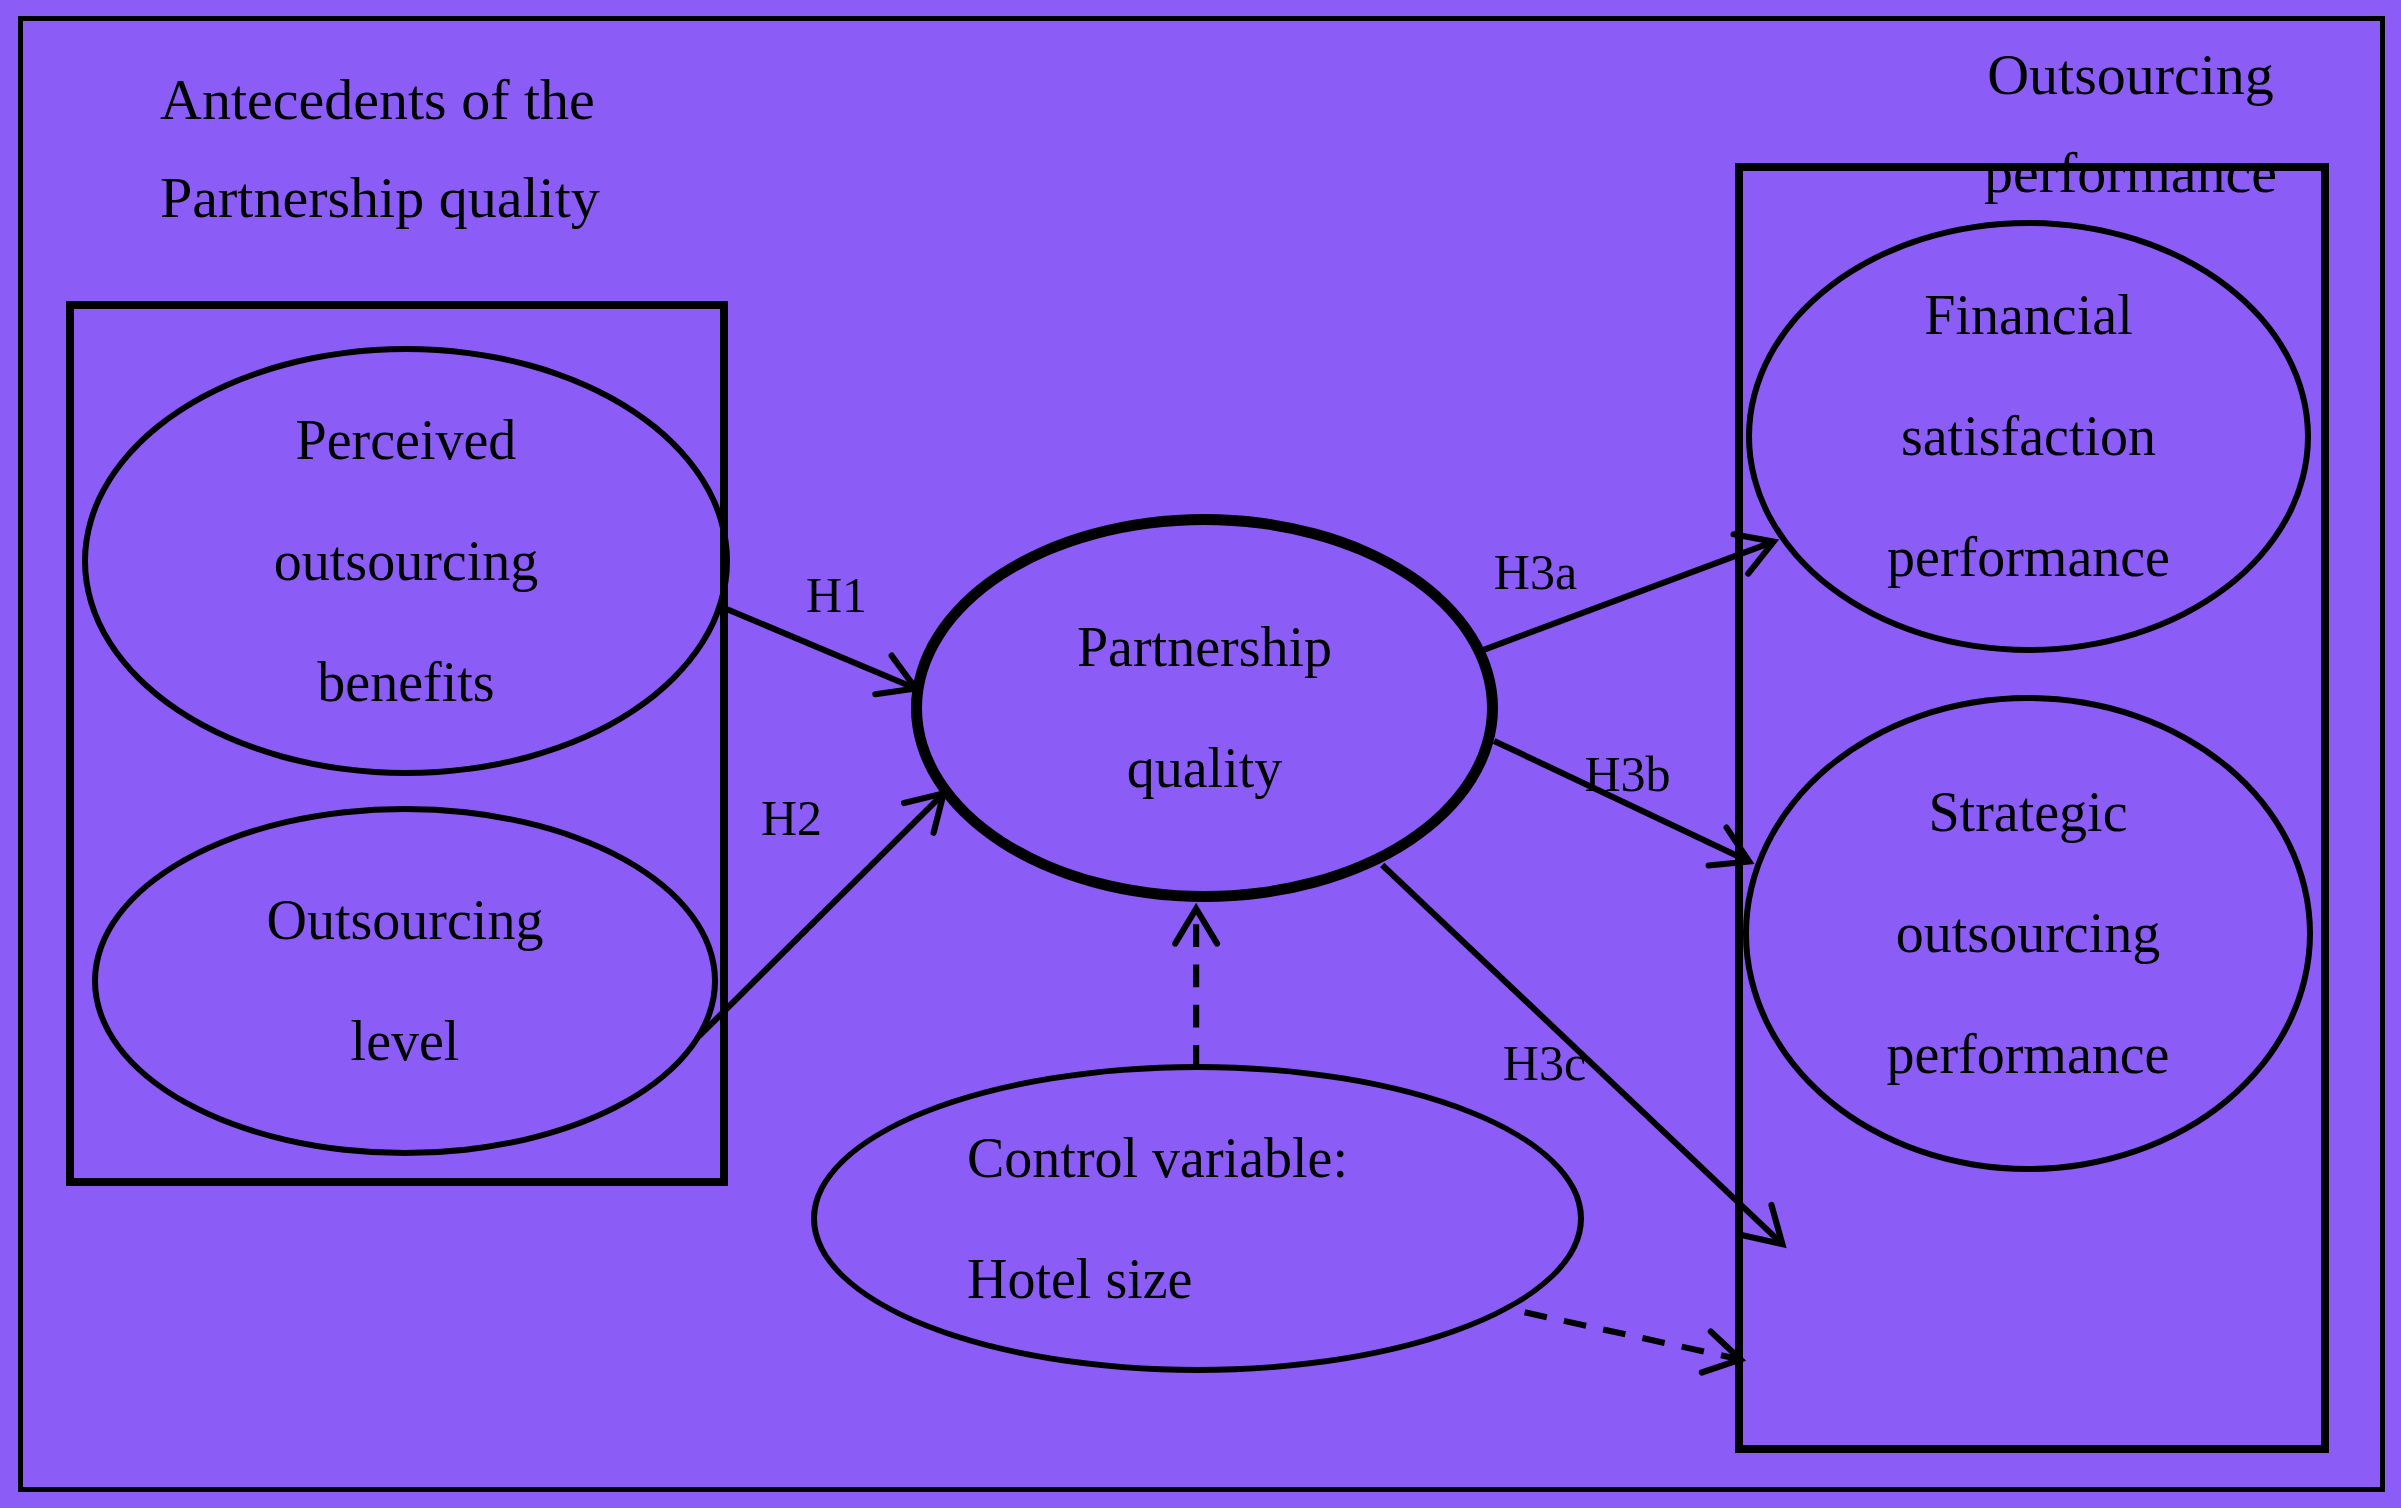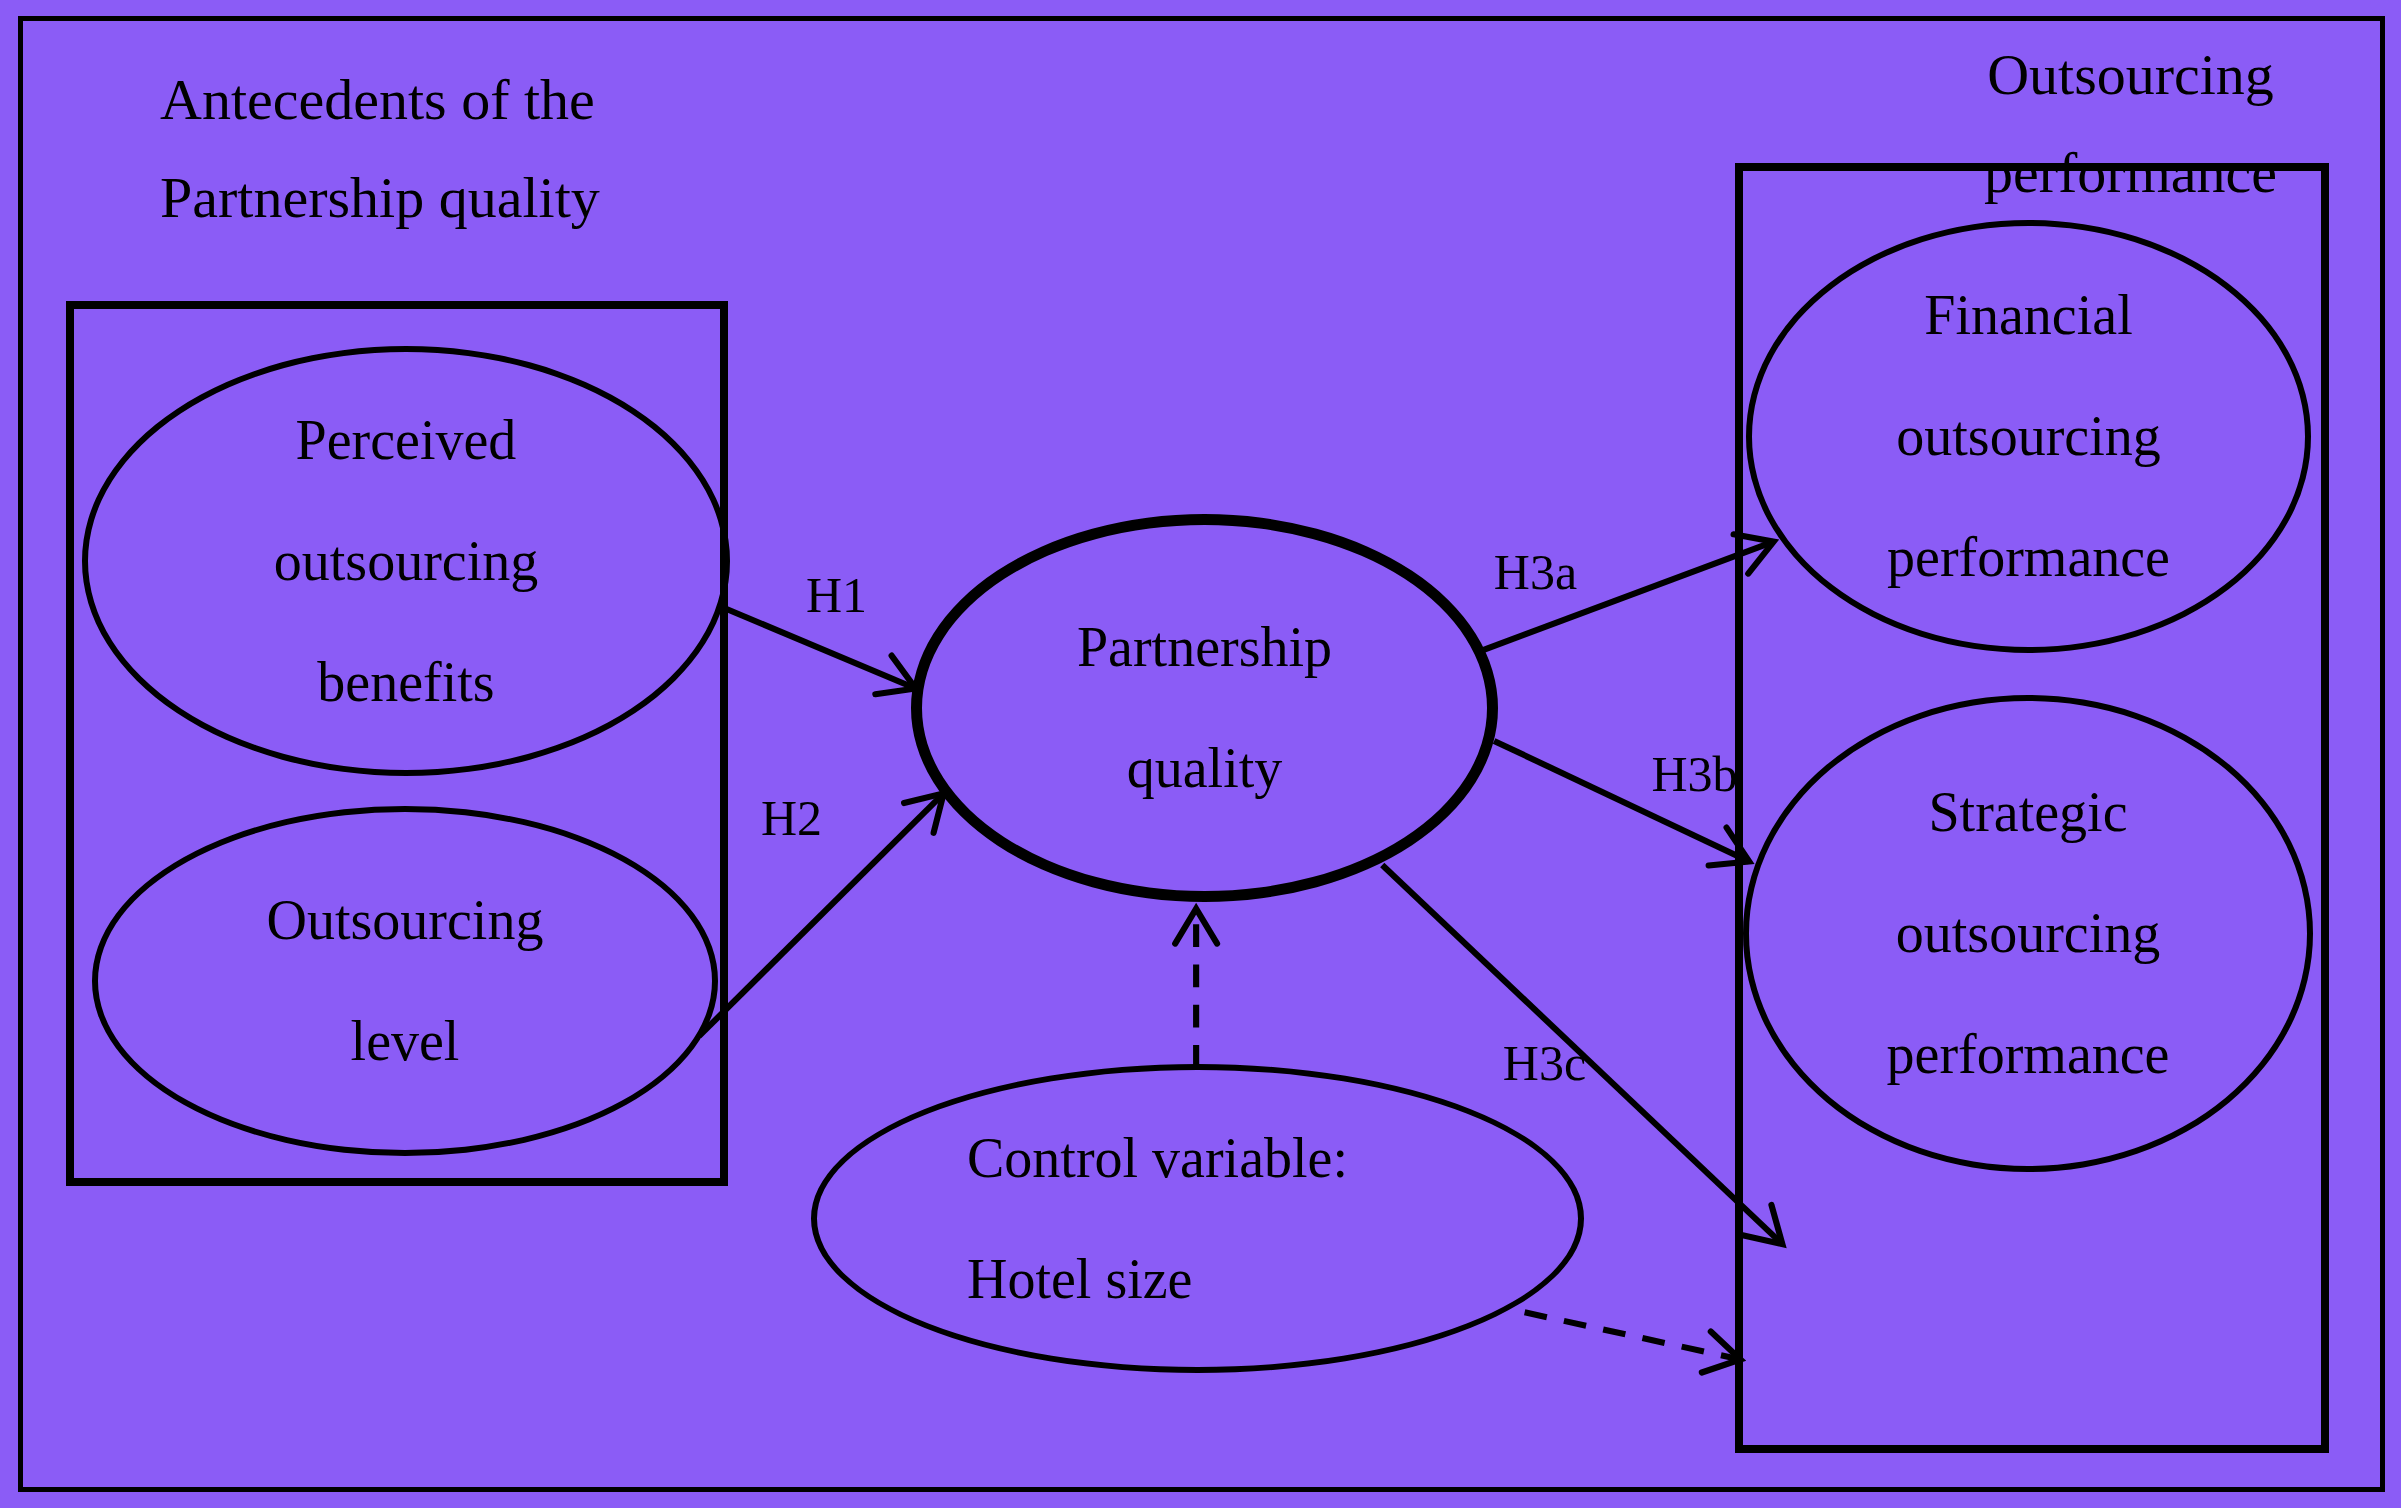--- a/index.html
+++ b/index.html
@@ -52,21 +52,21 @@
   #header-right { left: 1886px; top: 26px; width: 489px; text-align: center; }
 
   .edge-label {
     position: absolute; width: 131px; height: 80px;
     display: flex; align-items: center; justify-content: center;
     font-size: 50px;
   }
   #label-h1  { left: 771px;  top: 555px; }
   #label-h2  { left: 726px;  top: 778px; }
   #label-h3a { left: 1470px; top: 532px; }
-  #label-h3b { left: 1629px; top: 734px; }
+  #label-h3b { left: 1562px; top: 734px; }
   #label-h3c { left: 1479px; top: 1023px; }
 
   svg.arrows { position: absolute; left: 0; top: 0; width: 2401px; height: 1508px; pointer-events: none; }
   svg.arrows line { stroke: #000; stroke-width: 7; fill: none; }
   svg.arrows line.dashed { stroke-dasharray: 26 20; }
 </style>
 </head>
 <body>
 
 <div class="canvas">
@@ -105,21 +105,21 @@
   <div class="node" id="node-level">Outsourcing
 level</div>
 
   <div class="node" id="node-partnership">Partnership
 quality</div>
 
   <div class="node" id="node-control">Control variable:
 Hotel size</div>
 
   <div class="node" id="node-financial">Financial
-outsourcing
+satisfaction
 performance</div>
 
   <div class="node" id="node-strategic">Strategic
 outsourcing
 performance</div>
 
 
   <div class="edge-label" id="label-h1">H1</div>
   <div class="edge-label" id="label-h2">H2</div>
   <div class="edge-label" id="label-h3a">H3a</div>

